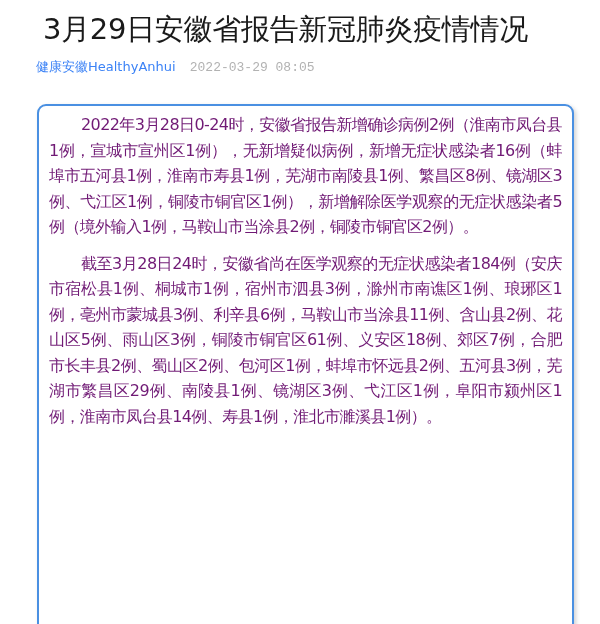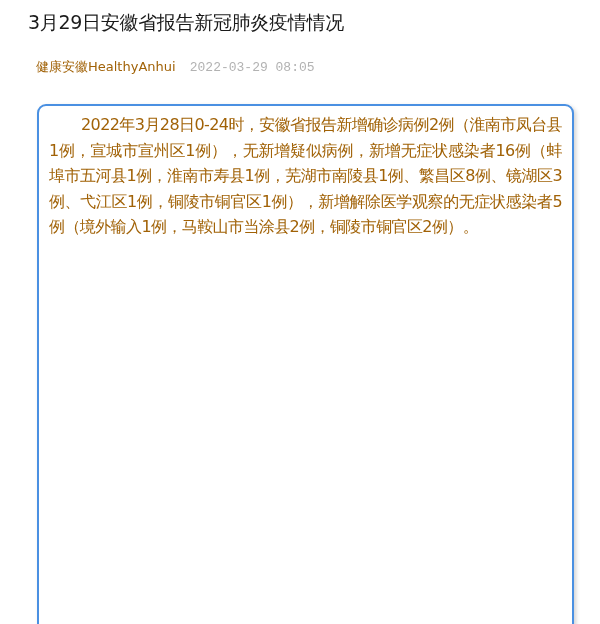--- a/index.html
+++ b/index.html
@@ -1,48 +1,49 @@
 <!DOCTYPE html>
 <html><head>
   <meta charset="utf-8">
   <style>
     html, body { margin: 0; padding: 0; background: #ffffff; }
     body {
       width: 600px; height: 624px; overflow: hidden; position: relative;
       font-family: "DejaVu Sans", "Liberation Sans", sans-serif;
     }
     .title {
-      position: absolute; left: 28px; top: 10px;
-      font-size: 19px; color: #1a1a1a; font-weight: normal;
+      position: absolute; left: 43px; top: 10px;
+      font-size: 29px; color: #1a1a1a; font-weight: normal;
       letter-spacing: -0.3px; white-space: nowrap; margin: 0;
     }
     .meta {
       position: absolute; left: 36px; top: 58px;
       font-size: 13px; white-space: nowrap;
     }
-    .meta .author { color: #a16207; }
+    .meta .author { color: #3b82f6; }
     .meta .date { color: #b2b2b2; margin-left: 10px; font-family: Liberation Mono, monospace; }
     .box {
       position: absolute; left: 37px; top: 104px; width: 537px; height: 560px;
       border: 2px solid #4a90e2; border-radius: 9px;
       box-shadow: 2px 2px 4px rgba(0,0,0,0.18);
       box-sizing: border-box; padding: 6px 10px 0 10px;
       background: #ffffff;
     }
     .para {
-      font-size: 16px; line-height: 25.5px; color: #a16207;
+      font-size: 16px; line-height: 25.5px; color: #701a75;
       text-indent: 2em; margin: 0 0 11px 0; text-align: justify;
       letter-spacing: -0.6px;
     }
   </style>
 </head>
 <body>
 
 <h1 class="title">3月29日安徽省报告新冠肺炎疫情情况</h1>
 
 <div class="meta">
   <span class="author">健康安徽HealthyAnhui</span>
   <span class="date">2022-03-29 08:05</span>
 </div>
 
 <div class="box">
   <p class="para">2022年3月28日0-24时，安徽省报告新增确诊病例2例（淮南市凤台县1例，宣城市宣州区1例），无新增疑似病例，新增无症状感染者16例（蚌埠市五河县1例，淮南市寿县1例，芜湖市南陵县1例、繁昌区8例、镜湖区3例、弋江区1例，铜陵市铜官区1例），新增解除医学观察的无症状感染者5例（境外输入1例，马鞍山市当涂县2例，铜陵市铜官区2例）。</p>
+  <p class="para">截至3月28日24时，安徽省尚在医学观察的无症状感染者184例（安庆市宿松县1例、桐城市1例，宿州市泗县3例，滁州市南谯区1例、琅琊区1例，亳州市蒙城县3例、利辛县6例，马鞍山市当涂县11例、含山县2例、花山区5例、雨山区3例，铜陵市铜官区61例、义安区18例、郊区7例，合肥市长丰县2例、蜀山区2例、包河区1例，蚌埠市怀远县2例、五河县3例，芜湖市繁昌区29例、南陵县1例、镜湖区3例、弋江区1例，阜阳市颍州区1例，淮南市凤台县14例、寿县1例，淮北市濉溪县1例）。</p>
 </div>
 
 </body></html>

